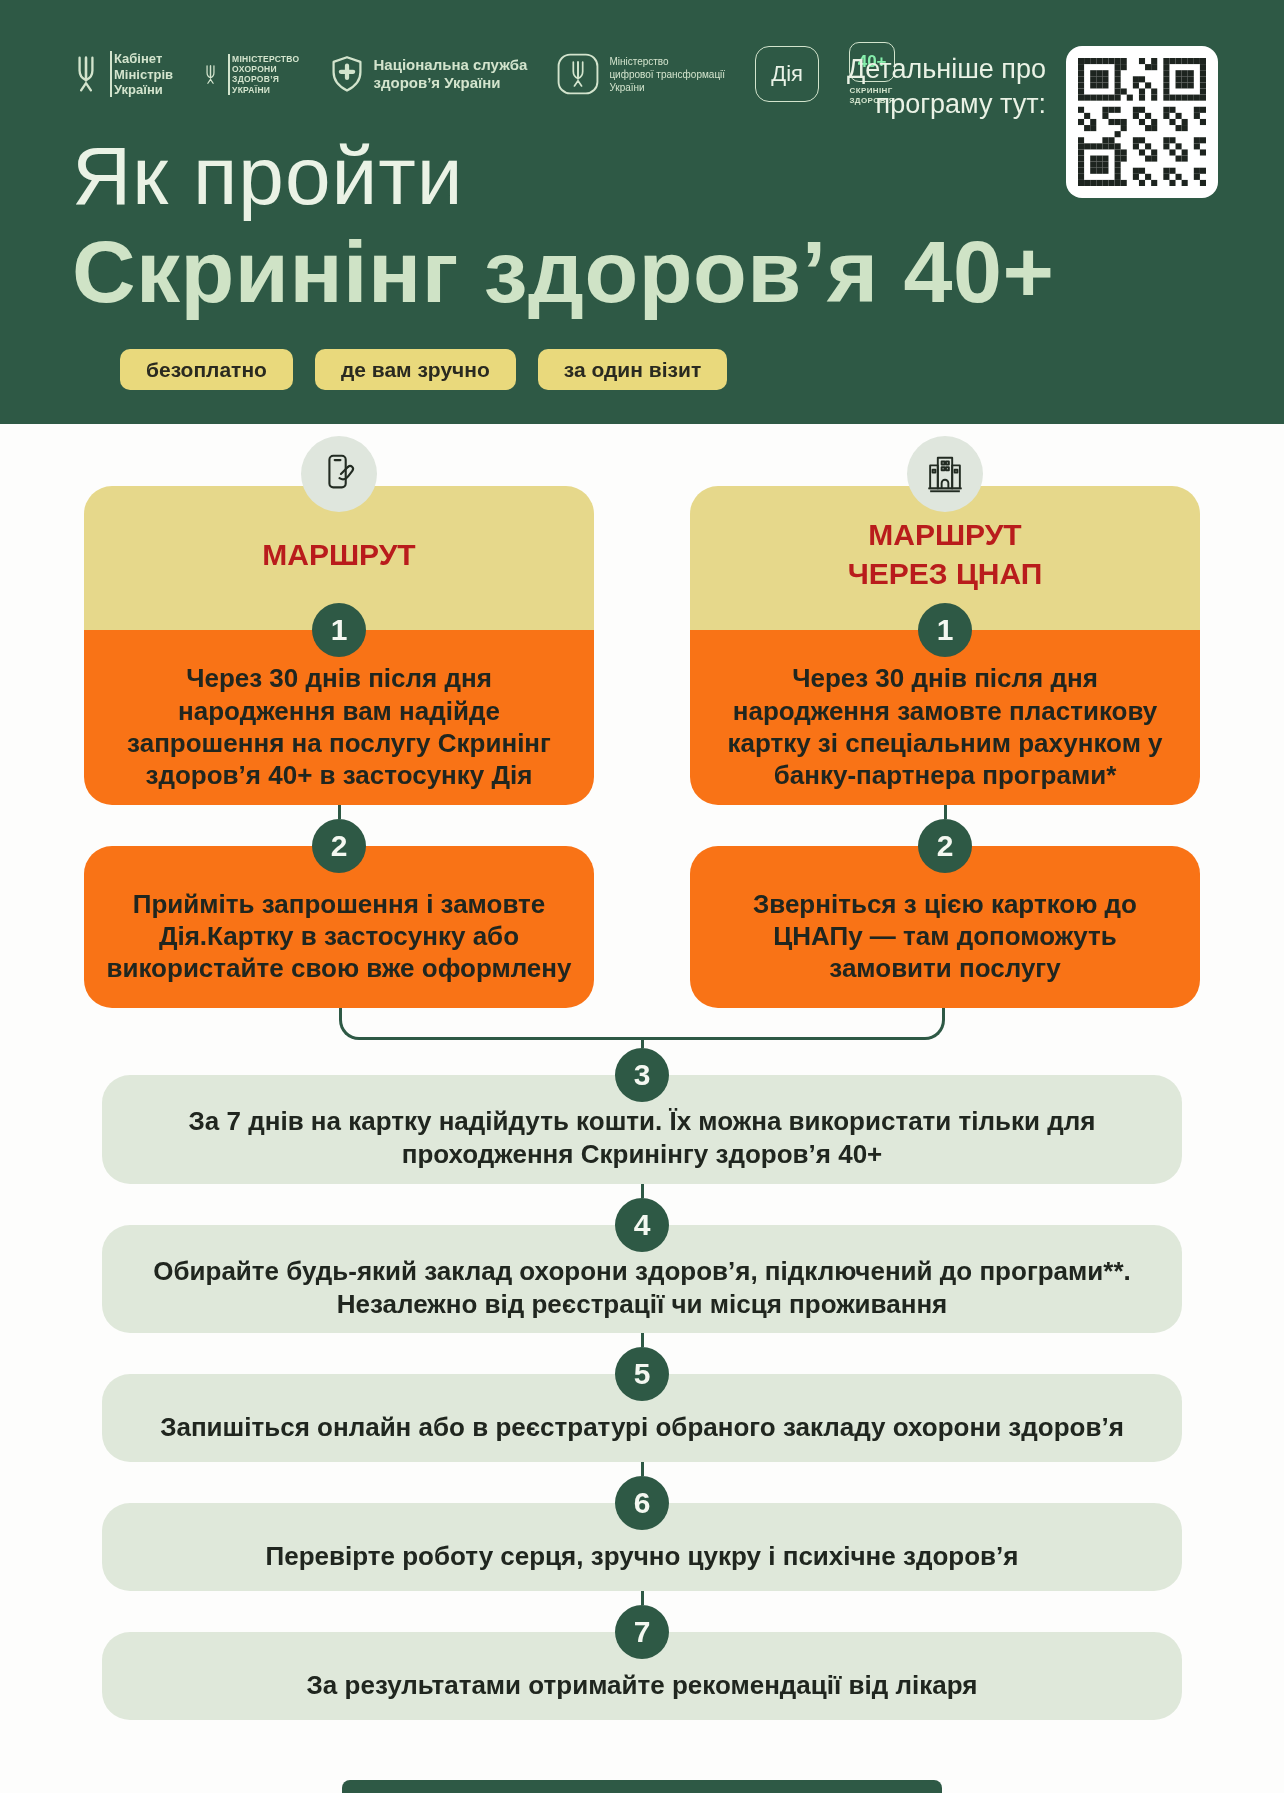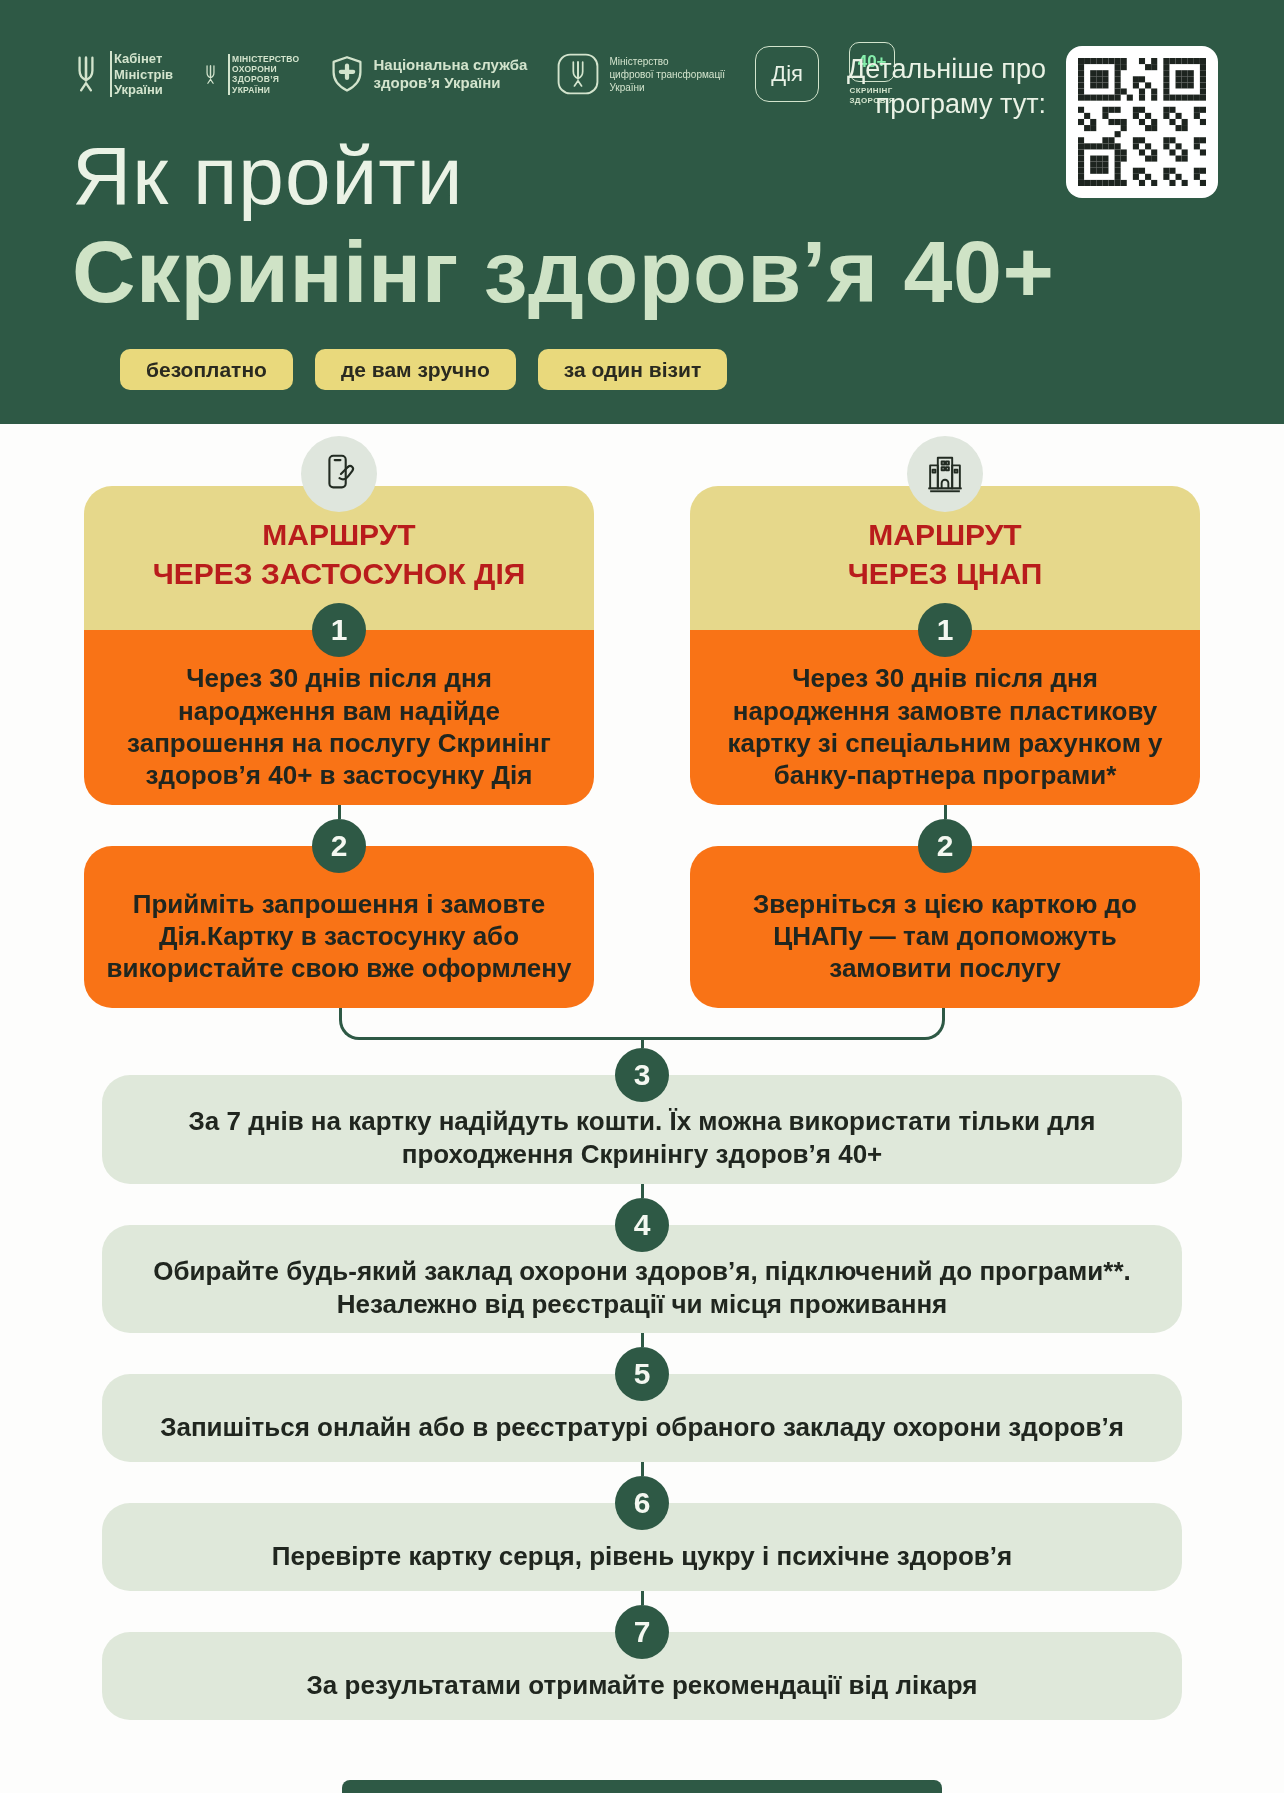--- a/index.html
+++ b/index.html
@@ -362,21 +362,20 @@
         <div class="route-icon">
           <svg width="46" height="46" viewBox="0 0 48 48" fill="none" stroke="#222b22" stroke-width="2.2" stroke-linecap="round" stroke-linejoin="round">
             <rect x="14" y="5" width="17" height="33" rx="4"></rect>
             <path d="M19.5 9.5h6"></path>
             <path d="M33.5 16.5l-7.5 7.5"></path>
             <path d="M33.5 16.5c2.8-2.6 6.8 1 4.4 4.2l-4.2 5.6c-2.5 3.3-6 4-9.2 2.1"></path>
           </svg>
         </div>
         <div class="route-header">
           <div>МАРШРУТ</div>
-          <div>ЧЕРЕЗ ЗАСТОСУНОК ДІЯ</div>
         </div>
         <div class="num seam">1</div>
         <div class="step-card attached">Через 30 днів після дня народження вам надійде запрошення на послугу Скринінг здоров’я 40+ в застосунку Дія</div>
         <div class="vline"></div>
         <div class="num over">2</div>
         <div class="step-card standalone">Прийміть запрошення і замовте Дія.Картку в застосунку або використайте свою вже оформлену</div>
       </section>
 
       <section class="column">
         <div class="route-icon">
@@ -416,21 +415,21 @@
     <div class="vline"></div>
     <div class="num over">4</div>
     <div class="wide two">Обирайте будь-який заклад охорони здоров’я, підключений до програми**. Незалежно від реєстрації чи місця проживання</div>
 
     <div class="vline"></div>
     <div class="num over">5</div>
     <div class="wide one">Запишіться онлайн або в реєстратурі обраного закладу охорони здоров’я</div>
 
     <div class="vline"></div>
     <div class="num over">6</div>
-    <div class="wide one">Перевірте картку серця, рівень цукру і психічне здоров’я</div>
+    <div class="wide one">Перевірте роботу серця, зручно цукру і психічне здоров’я</div>
 
     <div class="vline"></div>
     <div class="num over">7</div>
     <div class="wide one">За результатами отримайте рекомендації від лікаря</div>
 
   </main>
 
   <div class="bottom-bar"></div>
 </div>
 

